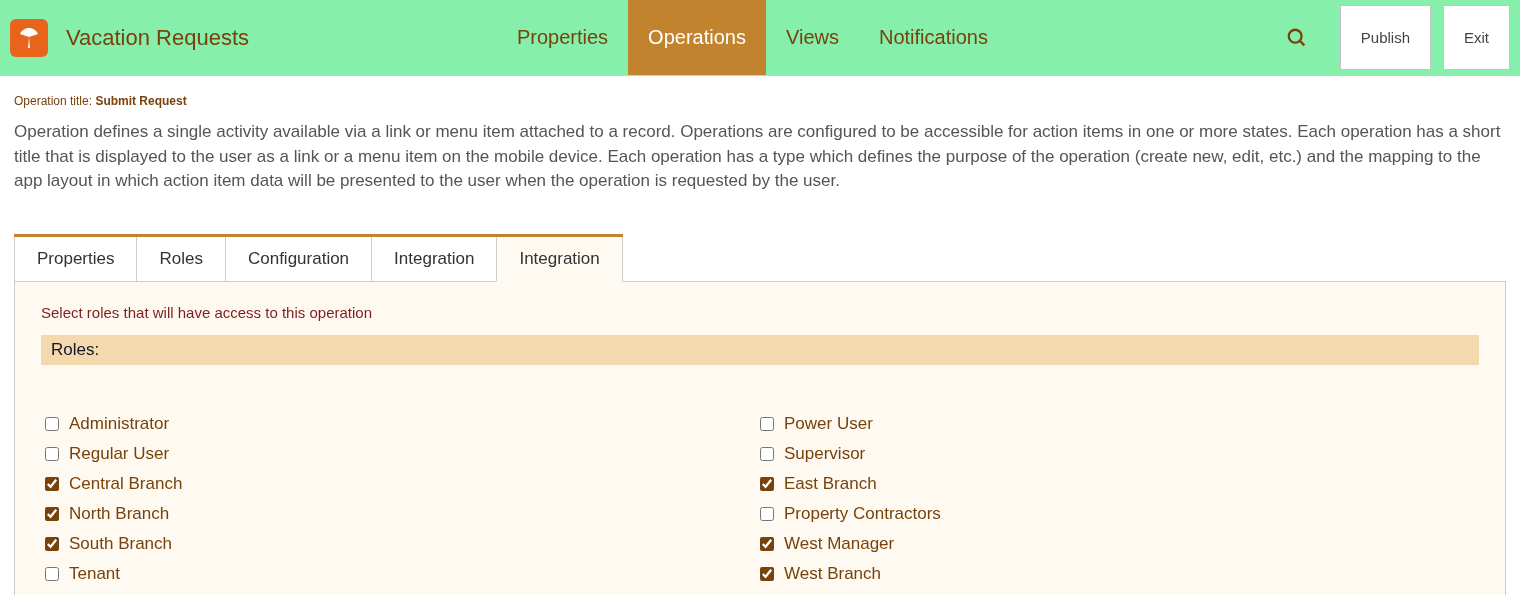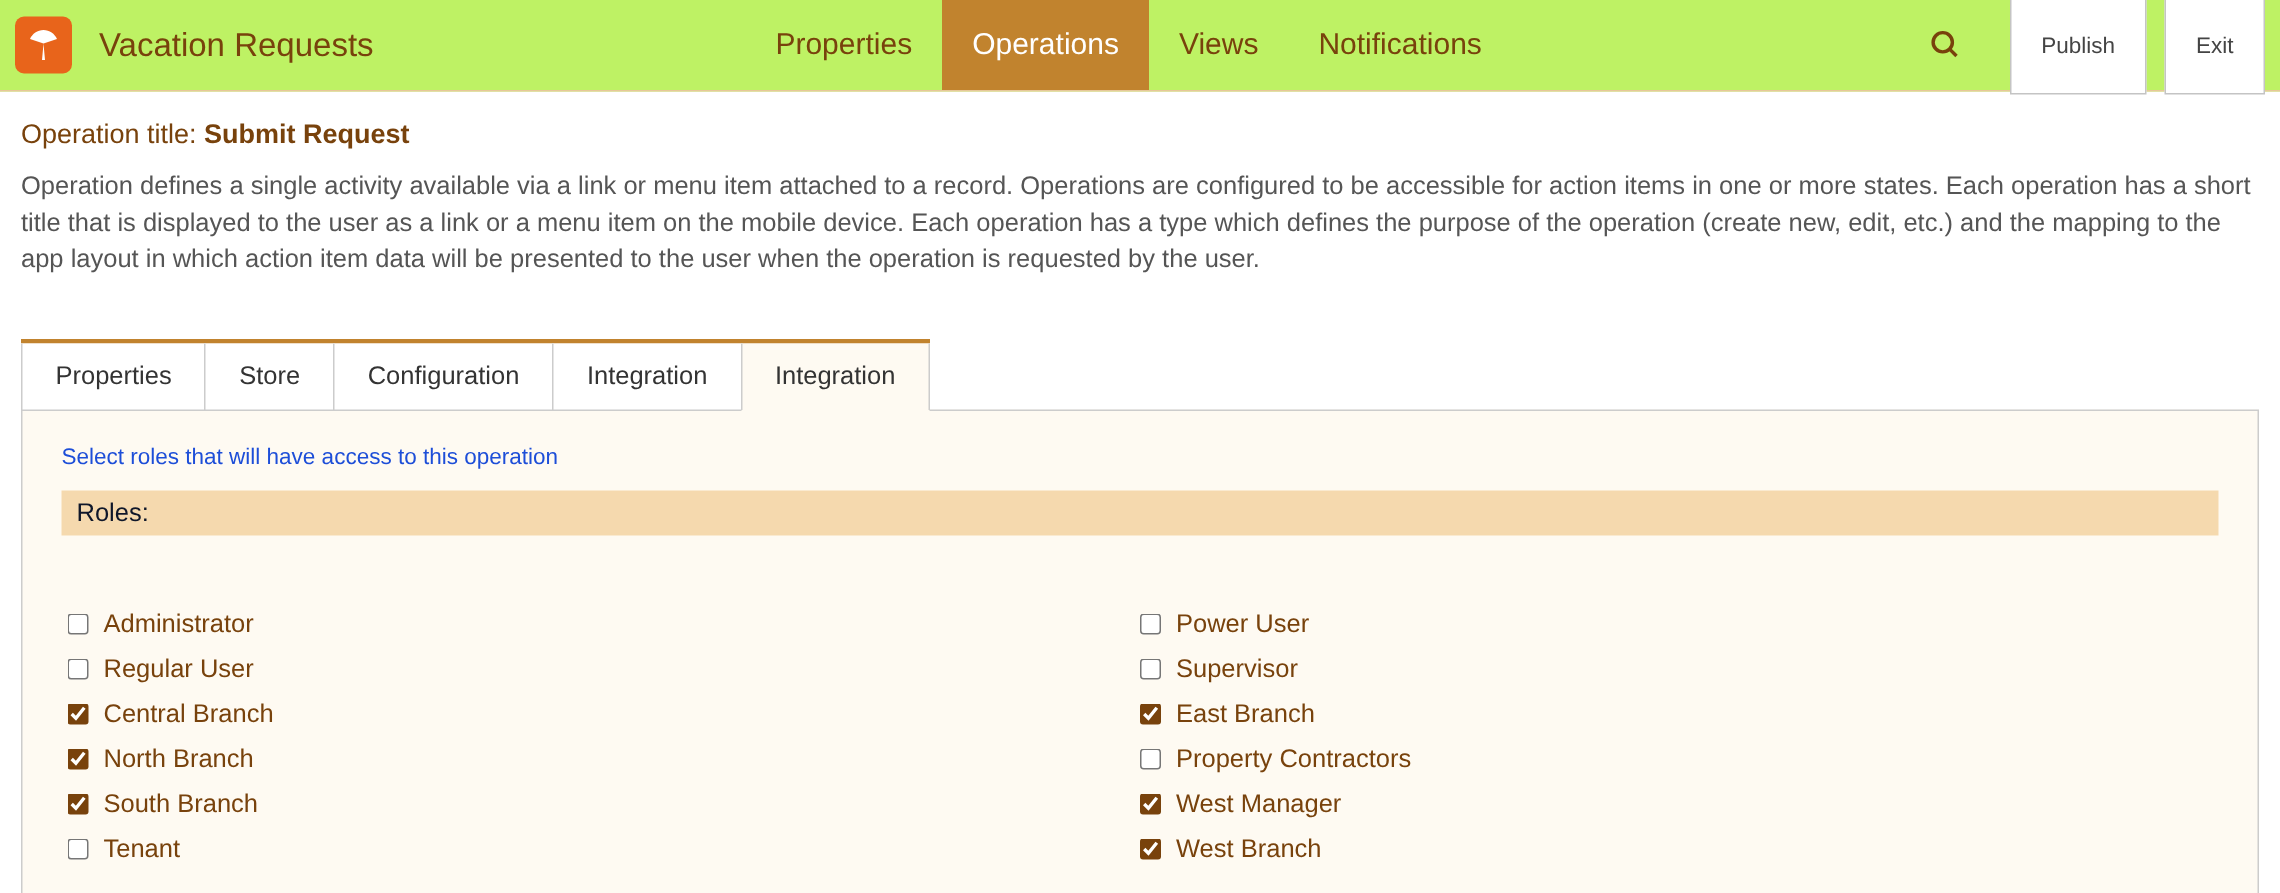--- a/index.html
+++ b/index.html
@@ -5,22 +5,22 @@
   * { box-sizing: border-box; margin: 0; padding: 0; }
   body {
     font-family: -apple-system, BlinkMacSystemFont, "Segoe UI", Arial, sans-serif;
     font-size: 14px;
     background: #fff;
     color: #333;
   }
   .topbar {
     display: flex;
     align-items: center;
-    background: #bef264;
-    height: 61px;
+    background: #86efac;
+    height: 76px;
     padding: 0 10px;
     border-bottom: 1px solid #e6c89a;
   }
   .app-icon {
     width: 38px;
     height: 38px;
     background: #e8641b;
     border-radius: 6px;
     display: flex;
     align-items: center;
@@ -68,21 +68,21 @@
     border: 1px solid #c4c4c4;
     padding: 23px 20px;
     font-size: 15px;
     color: #444;
     cursor: pointer;
   }
   .content {
     padding: 18px 14px 0 14px;
   }
   .op-title-line {
-    font-size: 18px;
+    font-size: 12px;
     color: #78420c;
     margin-bottom: 12px;
   }
   .op-title-line .bold { font-weight: 700; }
   .op-desc {
     font-size: 17px;
     line-height: 1.45;
     color: #555;
     margin-bottom: 40px;
   }
@@ -111,21 +111,21 @@
     z-index: 2;
   }
   .panel {
     border: 1px solid #ccc;
     background: #fefaf2;
     margin-top: -1px;
     padding: 22px 26px 30px 26px;
   }
   .panel-instruction {
     font-size: 15px;
-    color: #1d4ed8;
+    color: #7f1d1d;
     margin-bottom: 14px;
   }
   .roles-header {
     background: #f5d9ae;
     font-size: 17px;
     color: #0f172a;
     padding: 5px 10px;
     margin-bottom: 10px;
   }
   .roles-grid {
@@ -181,21 +181,21 @@
 
 <div class="content">
   <div class="op-title-line">
     <span>Operation title: </span><span class="bold">Submit Request</span>
   </div>
   <div class="op-desc">Operation defines a single activity available via a link or menu item attached to a record. Operations are configured to be accessible for action items in one or more states. Each operation has a short title that is displayed to the user as a link or a menu item on the mobile device. Each operation has a type which defines the purpose of the operation (create new, edit, etc.) and the mapping to the app layout in which action item data will be presented to the user when the operation is requested by the user.</div>
 
   <div class="subtabs-wrap">
     <div class="subtabs" id="subtabs">
         <div class="subtab">Properties</div>
-        <div class="subtab">Store</div>
+        <div class="subtab">Roles</div>
         <div class="subtab">Configuration</div>
         <div class="subtab">Integration</div>
         <div class="subtab active">Integration</div>
       </div>
   </div>
 
   <div class="panel">
     <div class="panel-instruction">Select roles that will have access to this operation</div>
     <div class="roles-header">Roles:</div>
     <div class="roles-grid">

